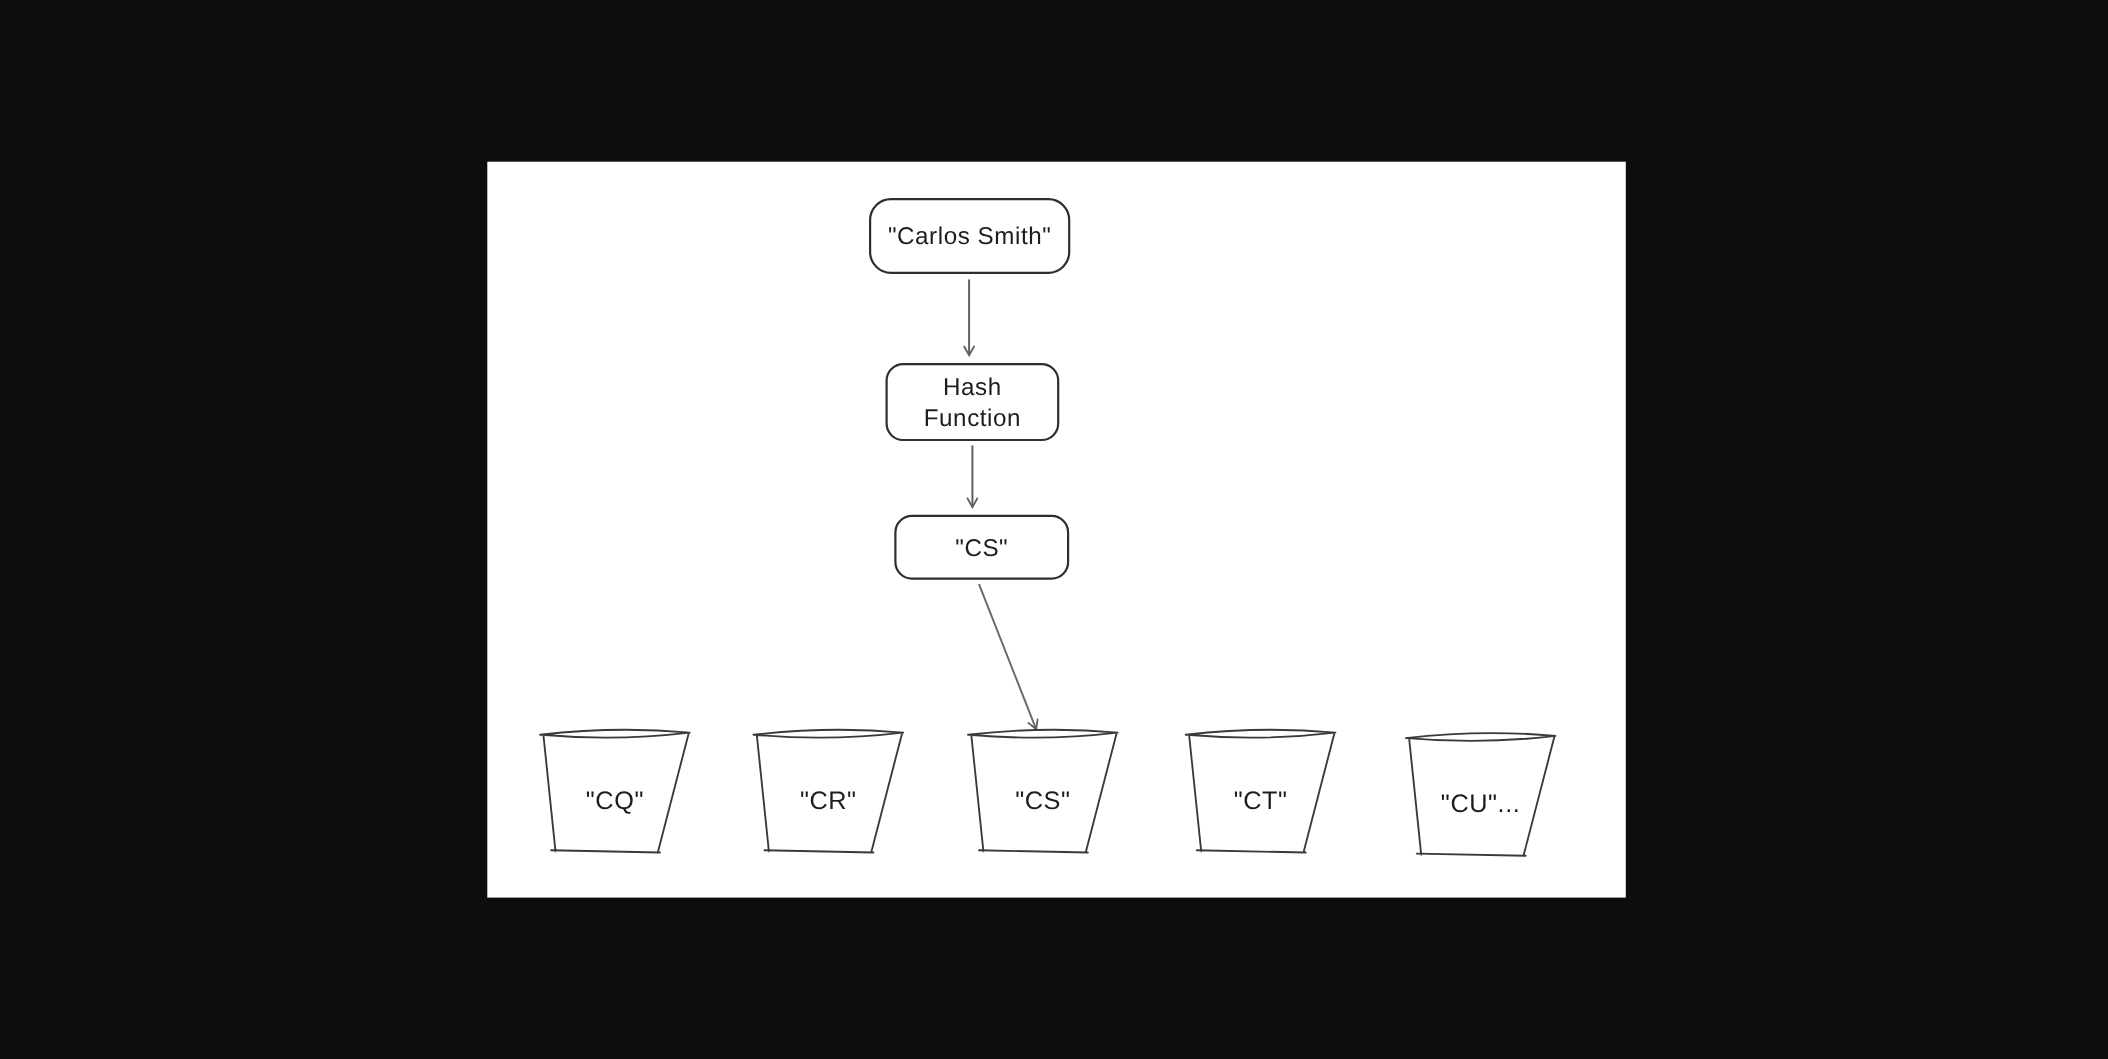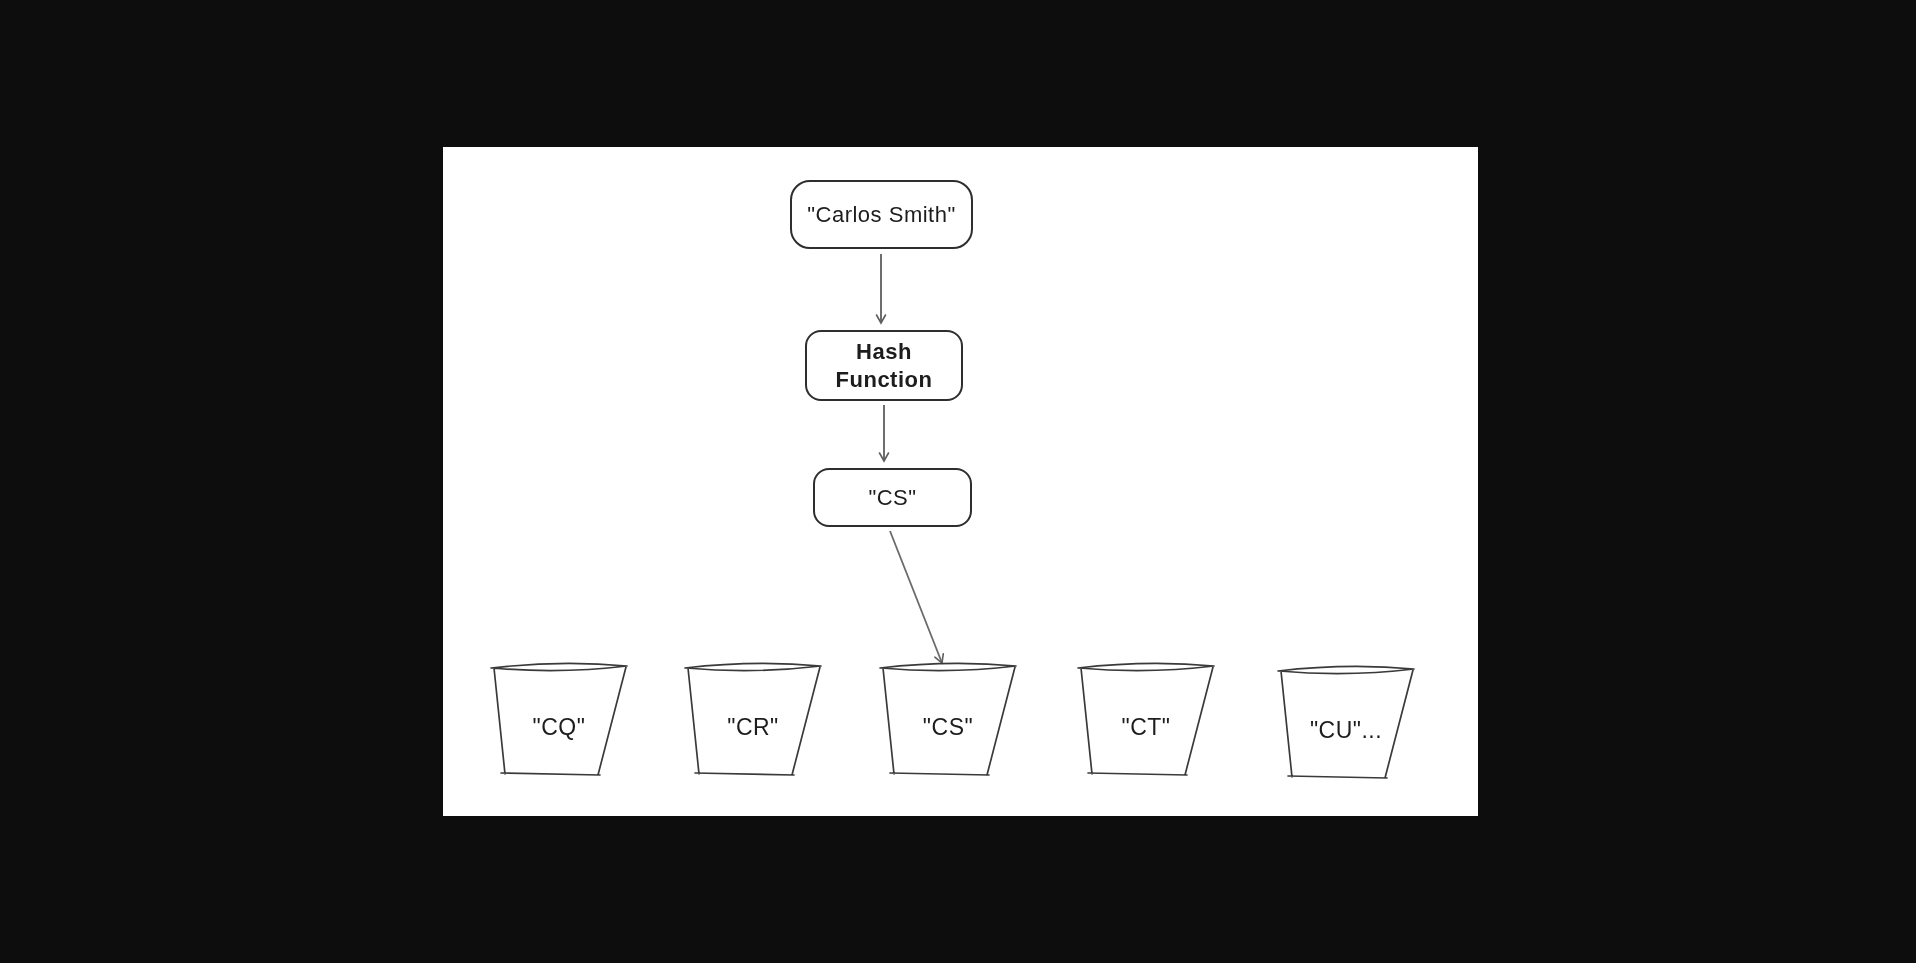--- a/index.html
+++ b/index.html
@@ -50,21 +50,20 @@
     left: 347px; top: 33px;
     width: 183px; height: 69px;
     border-radius: 20px;
     font-size: 22px;
   }
   .node-hash {
     left: 362px; top: 183px;
     width: 158px; height: 71px;
     border-radius: 16px;
     font-size: 22px;
-    font-weight: bold;
   }
   .node-cs {
     left: 370px; top: 321px;
     width: 159px; height: 59px;
     border-radius: 16px;
     font-size: 22px;
   }
   .bucket {
     position: absolute;
     width: 142px;

